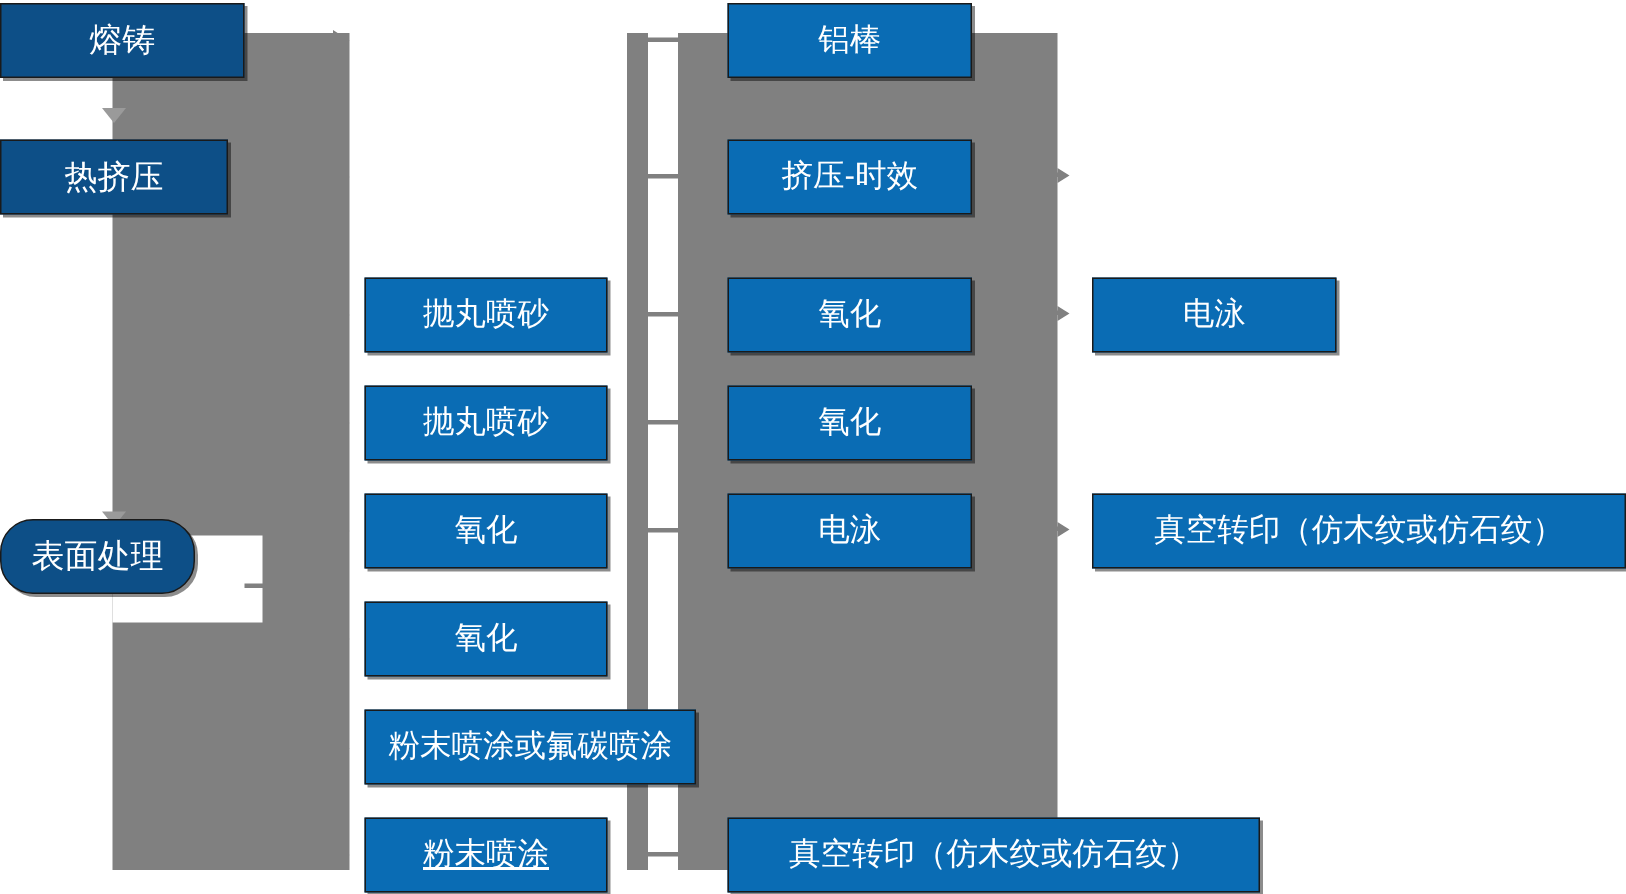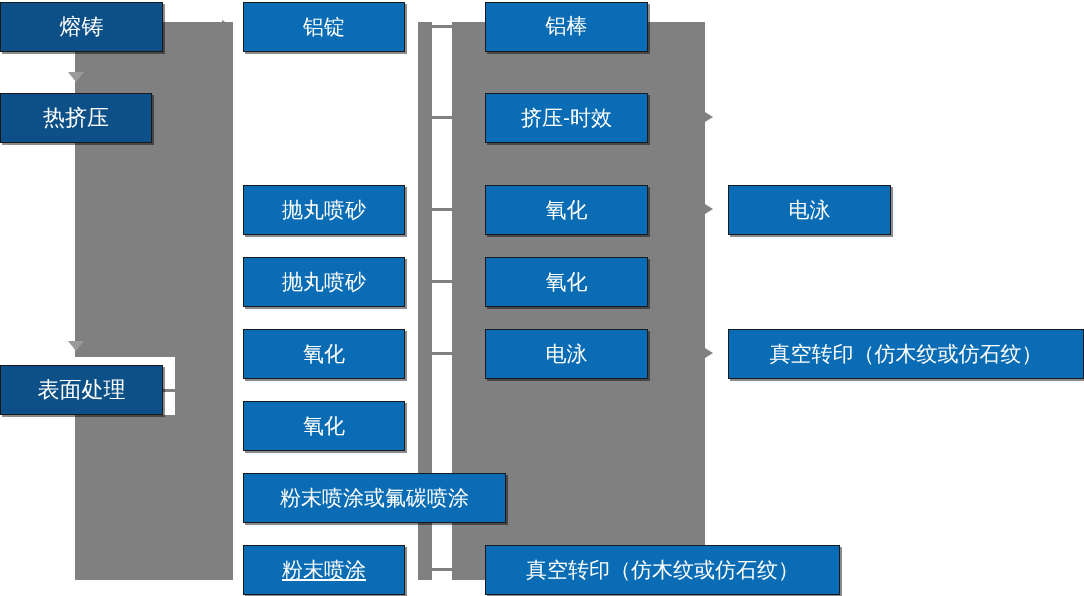--- a/index.html
+++ b/index.html
@@ -90,47 +90,44 @@
   <div class="stub" style="left:697px;top:115px;width:10px;"></div>
   <div class="stub" style="left:697px;top:207px;width:10px;"></div>
   <div class="stub" style="left:697px;top:351px;width:10px;"></div>
 
   <div class="node dark fs-22" style="left:0px;top:2px;width:163px;height:50px;">
     <span>熔铸</span>
   </div>
   <div class="node dark fs-22" style="left:0px;top:93px;width:152px;height:50px;">
     <span>热挤压</span>
   </div>
-  <div class="node dark fs-22" style="left:0px;top:365px;width:163px;height:50px;">
+  <div class="node dark fs-22" style="left:0px;top:346px;width:130px;height:50px;border-radius:22px;">
     <span>表面处理</span>
   </div>
 
-  <div class="node mid fs-21" style="left:243px;top:2px;width:162px;height:50px;">
-    <span>铝锭</span>
-  </div>
   <div class="node mid fs-21" style="left:243px;top:185px;width:162px;height:50px;">
     <span>抛丸喷砂</span>
   </div>
   <div class="node mid fs-21" style="left:243px;top:257px;width:162px;height:50px;">
     <span>抛丸喷砂</span>
   </div>
   <div class="node mid fs-21" style="left:243px;top:329px;width:162px;height:50px;">
     <span>氧化</span>
   </div>
   <div class="node mid fs-21" style="left:243px;top:401px;width:162px;height:50px;">
     <span>氧化</span>
   </div>
-  <div class="node mid fs-21" style="left:243px;top:473px;width:263px;height:50px;">
+  <div class="node mid fs-21" style="left:243px;top:473px;width:221px;height:50px;">
     <span>粉末喷涂或氟碳喷涂</span>
   </div>
   <div class="node mid fs-21" style="left:243px;top:545px;width:162px;height:50px;text-decoration:underline;">
     <span>粉末喷涂</span>
   </div>
 
-  <div class="node mid fs-21" style="left:485px;top:2px;width:163px;height:50px;font-family:Liberation Serif, serif;">
+  <div class="node mid fs-21" style="left:485px;top:2px;width:163px;height:50px;">
     <span>铝棒</span>
   </div>
   <div class="node mid fs-21" style="left:485px;top:93px;width:163px;height:50px;">
     <span>挤压-时效</span>
   </div>
   <div class="node mid fs-21" style="left:485px;top:185px;width:163px;height:50px;">
     <span>氧化</span>
   </div>
   <div class="node mid fs-21" style="left:485px;top:257px;width:163px;height:50px;">
     <span>氧化</span>

